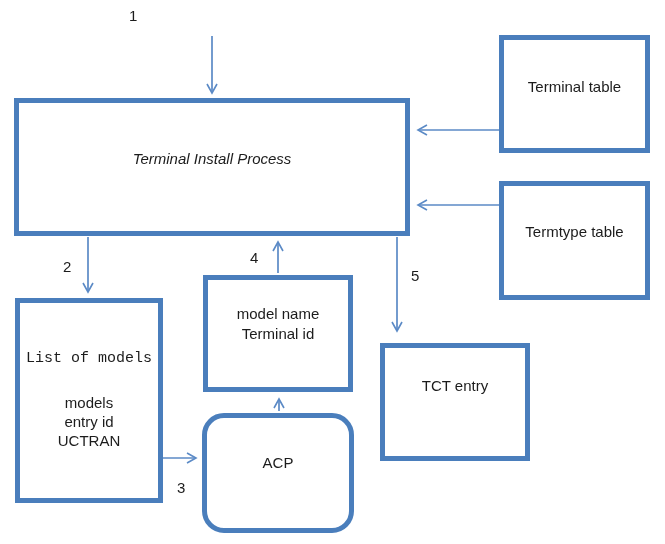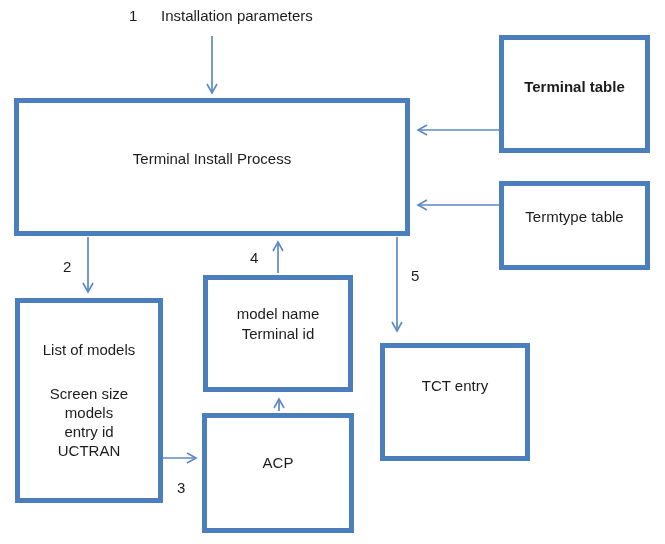--- a/index.html
+++ b/index.html
@@ -23,28 +23,28 @@
     border:5px solid var(--box-border);
     background:#fff;
     display:flex;
     flex-direction:column;
     align-items:center;
     justify-content:center;
     text-align:center;
     font-size:15px;
     line-height:20px;
   }
-  .box-process{left:14px;top:98px;width:396px;height:138px;padding-bottom:16px;}
-  .box-terminal-table{left:499px;top:35px;width:151px;height:118px;padding-bottom:14px;font-weight:bold;}
-  .box-termtype-table{left:499px;top:181px;width:151px;height:89px;padding-bottom:17px;}
+  .box-process{left:14px;top:98px;width:396px;height:138px;padding-bottom:16px;font-style:italic;}
+  .box-terminal-table{left:499px;top:35px;width:151px;height:118px;padding-bottom:14px;}
+  .box-termtype-table{left:499px;top:181px;width:151px;height:119px;padding-bottom:17px;}
   .box-list-models{left:15px;top:298px;width:148px;height:205px;padding-bottom:2px;}
   .box-terminal-id{left:203px;top:275px;width:150px;height:117px;padding-bottom:19px;}
-  .box-acp{left:202px;top:413px;width:152px;height:120px;padding-bottom:20px;}
+  .box-acp{left:202px;top:413px;width:152px;height:120px;padding-bottom:20px;border-radius:22px;}
   .box-tct{left:380px;top:343px;width:150px;height:118px;padding-bottom:32px;}
-  .list-title{display:block;margin-bottom:24px;}
+  .list-title{display:block;margin-bottom:24px;font-family:Liberation Mono, monospace;}
   .list-line{display:block;line-height:19px;}
   .step-num,.step-label{
     position:absolute;
     font-size:15px;
     line-height:17px;
     white-space:nowrap;
   }
   .n1{left:129px;top:7px;}
   .t1{left:161px;top:7px;}
   .n2{left:63px;top:258px;}
@@ -73,41 +73,39 @@
     <line class="arrow-line" x1="88" y1="237" x2="88" y2="292" marker-end="url(#openArrow)"></line>
     <line class="arrow-line" x1="163" y1="458" x2="196" y2="458" marker-end="url(#openArrow)"></line>
     <line class="arrow-line" x1="278" y1="273" x2="278" y2="242" marker-end="url(#openArrow)"></line>
     <line class="arrow-line" x1="397" y1="237" x2="397" y2="331" marker-end="url(#openArrow)"></line>
     <line class="arrow-line" x1="499" y1="130" x2="418" y2="130" marker-end="url(#openArrow)"></line>
     <line class="arrow-line" x1="499" y1="205" x2="418" y2="205" marker-end="url(#openArrow)"></line>
     <line class="arrow-line" x1="279" y1="411" x2="279" y2="399" marker-end="url(#openArrow)"></line>
   </svg>
 
   <span class="step-num n1">1</span>
-  <span class="step-label t1">Installation parameters</span>
   <span class="step-num n2">2</span>
   <span class="step-num n3">3</span>
   <span class="step-num n4">4</span>
   <span class="step-num n5">5</span>
 
   <div class="box box-process">
     <span>Terminal Install Process</span>
   </div>
 
   <div class="box box-terminal-table">
     <span>Terminal table</span>
   </div>
 
   <div class="box box-termtype-table">
     <span>Termtype table</span>
   </div>
 
   <div class="box box-list-models">
     <span class="list-title">List of models</span>
-    <span class="list-line">Screen size</span>
     <span class="list-line">models</span>
     <span class="list-line">entry id</span>
     <span class="list-line">UCTRAN</span>
   </div>
 
   <div class="box box-terminal-id">
     <span>model name</span>
     <span>Terminal id</span>
   </div>
 

